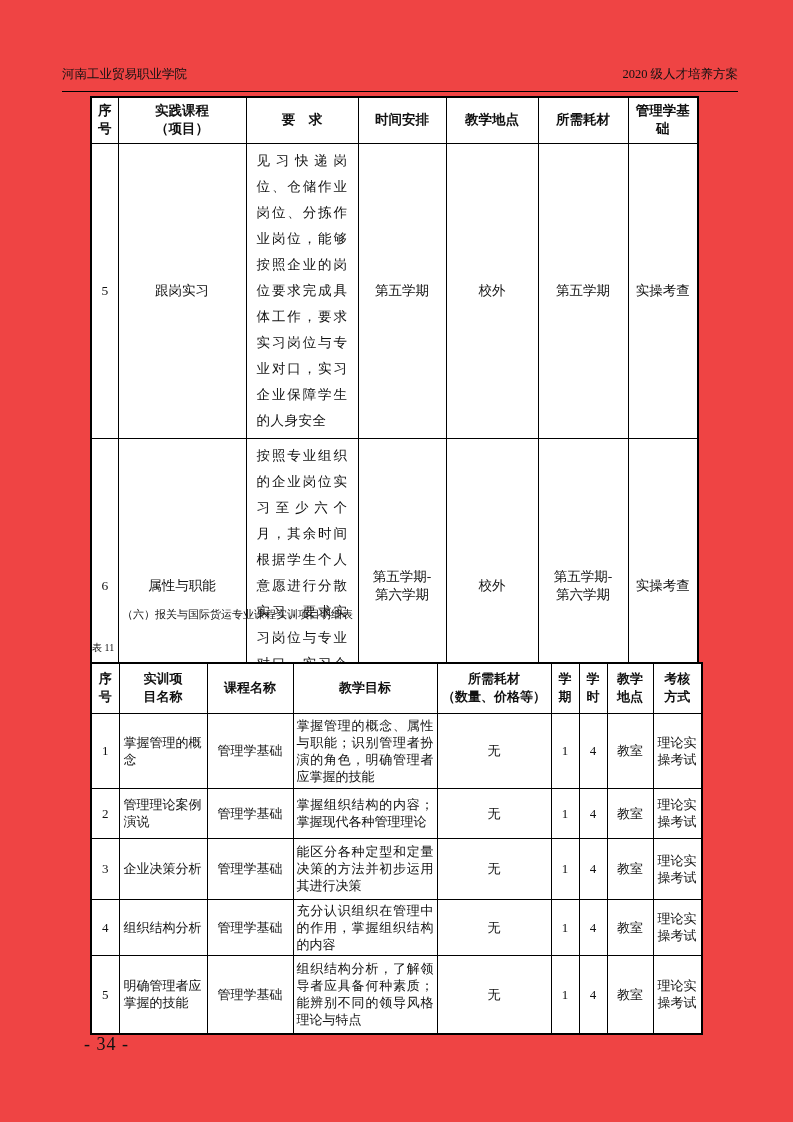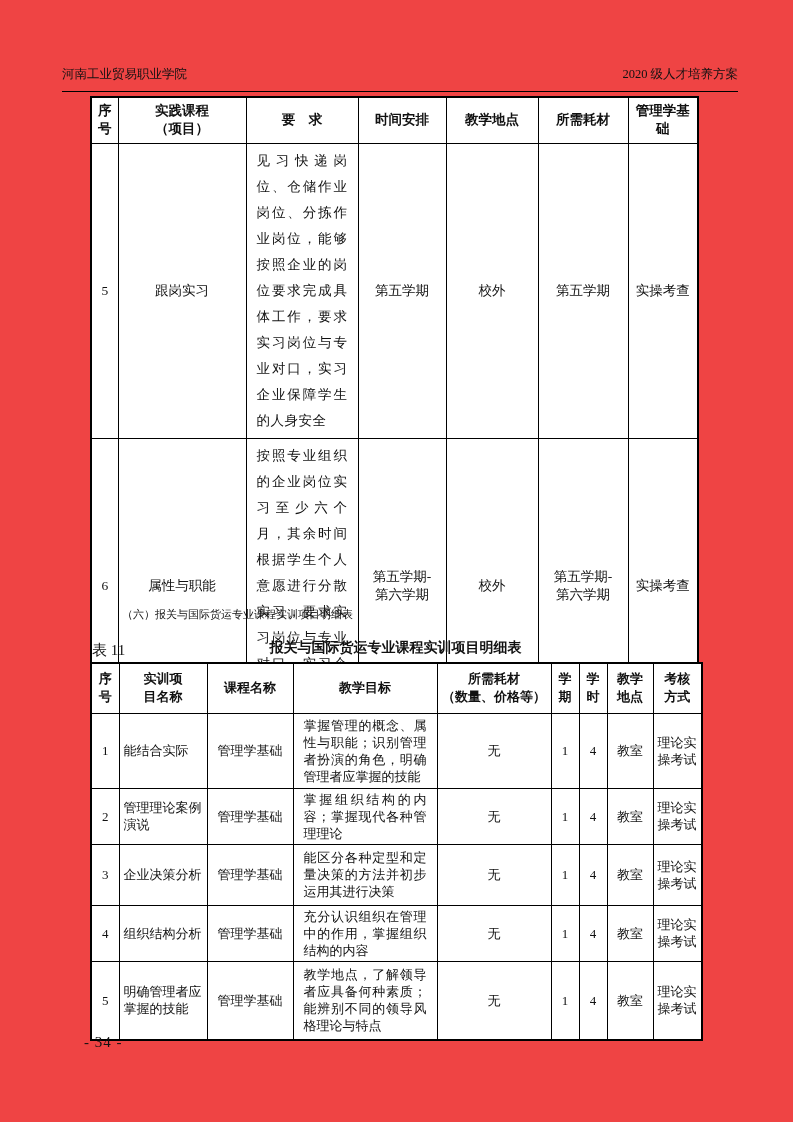--- a/index.html
+++ b/index.html
@@ -35,38 +35,38 @@
   .t1 td{text-align:center;}
   .t1 td.j{
     text-align:justify;text-justify:inter-ideograph;
     line-height:26px;letter-spacing:0.5px;padding:4px 10px;
   }
   .t2{position:absolute;left:90px;top:662px;width:611px;font-size:13px;}
   .t2 td{text-align:center;line-height:17px;}
   .t2 td.l{text-align:left;}
   .t2 td.j{
     text-align:justify;text-justify:inter-ideograph;
-    line-height:17px;padding:2px 10px;
+    line-height:17px;padding:2px 3px;
   }
   .section-heading{
     position:absolute;left:122px;top:607px;
     font-size:11px;font-weight:normal;
   }
   .caption-row{
     position:absolute;left:90px;top:639px;width:611px;height:20px;
   }
   .caption-label{
-    position:absolute;left:2px;top:2px;font-size:15px;
+    position:absolute;left:2px;top:2px;font-size:10px;
   }
   .caption-title{
     position:absolute;left:0;right:0;text-align:center;
     font-size:14px;font-weight:bold;
   }
   .page-number{
-    position:absolute;left:84px;top:1034px;font-size:15px;letter-spacing:1px;
+    position:absolute;left:84px;top:1034px;font-size:18px;letter-spacing:1px;
   }
 </style>
 </head>
 <body>
 
 <div class="page">
 
   <div class="doc-header">
     <span>河南工业贸易职业学院</span>
     <span>2020 级人才培养方案</span>
@@ -113,21 +113,20 @@
       <td>第五学期-
 第六学期</td>
       <td>实操考查</td>
     </tr>
   </tbody>
     </table>
 
   <div class="section-heading">（六）报关与国际货运专业课程实训项目明细表</div>
 
   <div class="caption-row">
-    <span class="caption-title">报关与国际货运专业课程实训项目明细表</span>
     <span class="caption-label">表 11</span>
   </div>
 
   <table class="bordered t2">
     <colgroup>
       <col style="width:28px">
         <col style="width:88px">
         <col style="width:86px">
         <col style="width:144px">
       <col style="width:114px">
@@ -150,21 +149,21 @@
 期</th>
       <th>学
 时</th>
       <th>教学
 地点</th>
       <th>考核
 方式</th>
     </tr>
     <tr style="height:75px">
       <td>1</td>
-      <td class="l">能结合实际</td>
+      <td class="l">掌握管理的概念</td>
       <td>管理学基础</td>
       <td class="j">掌握管理的概念、属性与职能；识别管理者扮演的角色，明确管理者应掌握的技能</td>
       <td>无</td>
       <td>1</td>
       <td>4</td>
       <td>教室</td>
       <td class="l">理论实操考试</td>
     </tr>
     <tr style="height:50px">
       <td>2</td>
@@ -196,21 +195,21 @@
       <td>无</td>
       <td>1</td>
       <td>4</td>
       <td>教室</td>
       <td class="l">理论实操考试</td>
     </tr>
     <tr style="height:79px">
       <td>5</td>
       <td class="l">明确管理者应掌握的技能</td>
       <td>管理学基础</td>
-      <td class="j">教学地点，了解领导者应具备何种素质；能辨别不同的领导风格理论与特点</td>
+      <td class="j">组织结构分析，了解领导者应具备何种素质；能辨别不同的领导风格理论与特点</td>
       <td>无</td>
       <td>1</td>
       <td>4</td>
       <td>教室</td>
       <td class="l">理论实操考试</td>
     </tr>
   </tbody>
     </table>
 
   <div class="page-number">- 34 -</div>

